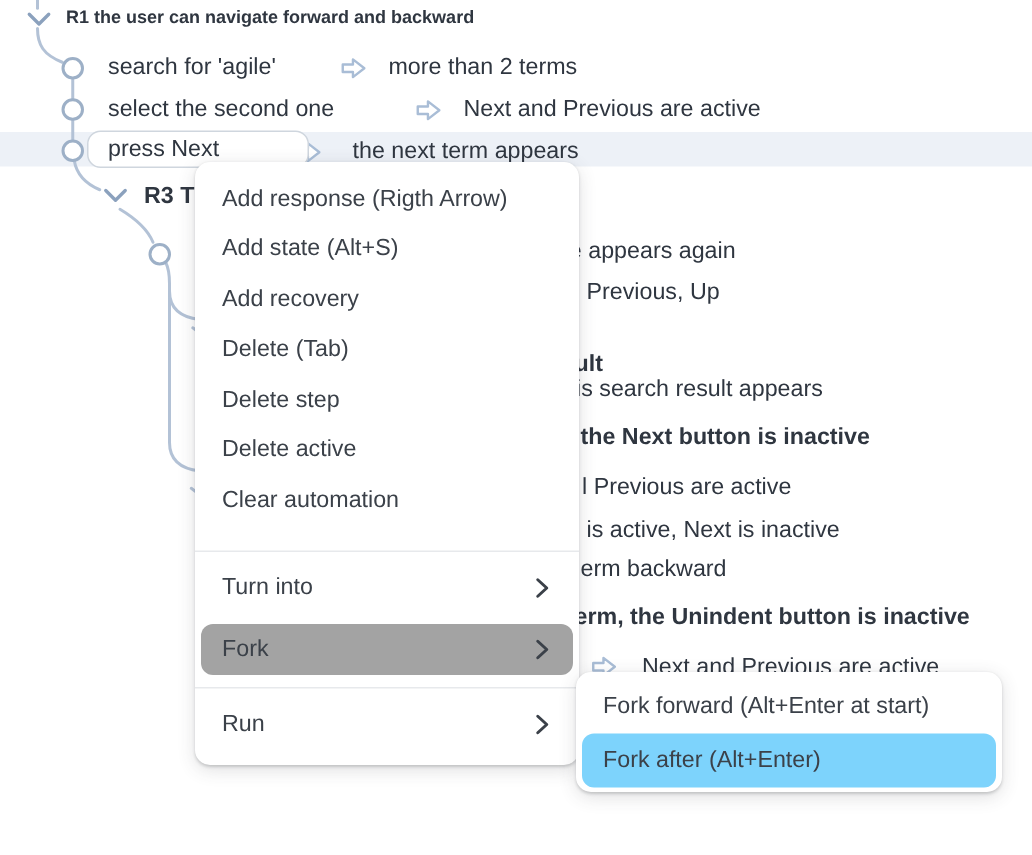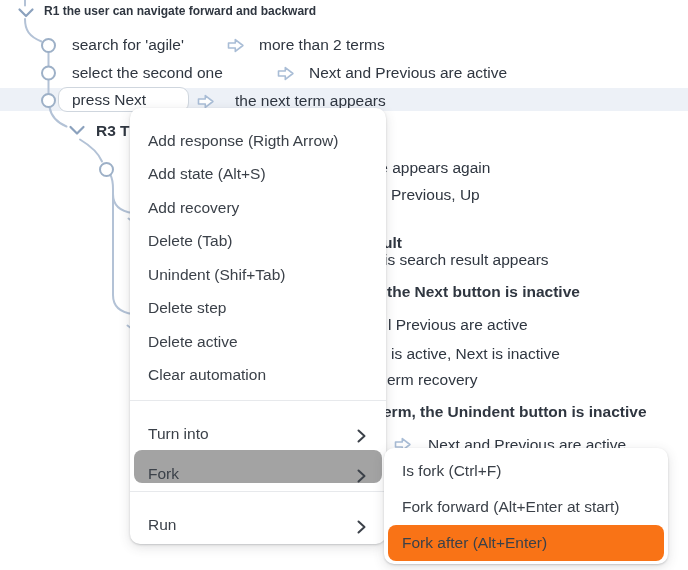--- a/index.html
+++ b/index.html
@@ -18,34 +18,34 @@
   }
   .tree-svg { position: absolute; left: 0; top: 0; z-index: 1; pointer-events: none; }
   .t-text {
     position: absolute; white-space: nowrap; font-size: 15.5px; z-index: 2;
     color: #2f3640;
   }
   .t-bold { font-weight: bold; }
   .t-title { font-size: 12px; font-weight: bold; }
   .arrow-ic { position: absolute; z-index: 2; }
   .step-box {
-    position: absolute; left: 58px; top: 87px; width: 131px; height: 25px;
+    position: absolute; left: 58px; top: 87px; width: 148px; height: 25px;
     background: #ffffff; border: 1.5px solid #cfd6de; border-radius: 9px;
     z-index: 3; display: flex; align-items: center; padding-left: 13px;
     font-size: 15.5px; color: #2f3640; white-space: nowrap;
   }
   
   .menu {
     position: absolute; left: 130px; top: 108px; width: 256px;
     background: #ffffff; border-radius: 10px;
     box-shadow: 0 1px 2px rgba(60,64,67,.22), 0 3px 12px rgba(60,64,67,.16);
     padding: 8px 0 10px; z-index: 10;
   }
   .menu-item {
-    height: 33.5px; display: flex; align-items: flex-end;
+    height: 33.5px; display: flex; align-items: center;
     padding: 0 20px 0 18px; font-size: 15.5px; color: #3b4149;
     white-space: nowrap; cursor: default;
   }
   .menu-item .chev { margin-left: auto; display: flex; align-items: center; }
   .menu-item.hl {
     background: #a3a3a3; border-radius: 8px;
     margin: 7px 4px 0; padding: 0 16px 0 14px;
   }
   .menu-divider  { height: 1px; background: #e7e9ec; margin: 16px 0 8px; }
   .menu-divider2 { height: 1px; background: #e7e9ec; margin: 8px 0; }
@@ -55,21 +55,21 @@
     background: #ffffff; border-radius: 10px;
     box-shadow: 0 1px 2px rgba(60,64,67,.22), 0 3px 12px rgba(60,64,67,.16);
     padding: 5px 0 3px; z-index: 20;
   }
   .sub-item {
     height: 36px; display: flex; align-items: center;
     padding: 0 16px 0 18px; font-size: 15.5px; color: #3b4149;
     white-space: nowrap; cursor: default;
   }
   .sub-item.hl {
-    background: #f97316; border-radius: 8px; margin: 0 4px; padding-left: 14px;
+    background: #7dd3fc; border-radius: 8px; margin: 0 4px; padding-left: 14px;
   }
 </style>
 </head>
 <body>
 
 <div class="row-highlight"></div>
 
 <svg class="tree-svg" width="688" height="570" viewBox="0 0 688 570">
   <g fill="none" stroke="#b3c2d6" stroke-width="2" stroke-linecap="round">
     <path d="M25,0 L25,5.5"></path>
@@ -119,42 +119,39 @@
 
 <div class="t-text t-bold" style="left:96px; top:122px;">R3 T</div>
 
 <div class="t-text" style="left:362px; top:159px;">one appears again</div>
 <div class="t-text" style="left:391px; top:186px;">Previous, Up</div>
 <div class="t-text t-bold" style="left:383px; top:234px;">ult</div>
 <div class="t-text" style="left:384px; top:251px;">is search result appears</div>
 <div class="t-text t-bold" style="left:387px; top:283px;">the Next button is inactive</div>
 <div class="t-text" style="left:388px; top:316px;">l Previous are active</div>
 <div class="t-text" style="left:391px; top:345px;">is active, Next is inactive</div>
-<div class="t-text" style="left:387px; top:371px;">erm recovery</div>
+<div class="t-text" style="left:387px; top:371px;">erm backward</div>
 <div class="t-text t-bold" style="left:383px; top:403px;">erm, the Unindent button is inactive</div>
 <svg class="arrow-ic" style="left:394px; top:437px;" width="18" height="15" viewBox="0 0 18 15">
   <path d="M1.5,5 h6.8 v-3.4 l7.6,5.9 -7.6,5.9 v-3.4 h-6.8 z" fill="#ffffff" stroke="#a9bdd6" stroke-width="1.6" stroke-linejoin="round"></path>
 </svg>
 <div class="t-text" style="left:428px; top:436px;">Next and Previous are active</div>
 
 <div class="menu">
   <div class="menu-item">
       <span>Add response (Rigth Arrow)</span>
     </div>
   <div class="menu-item">
       <span>Add state (Alt+S)</span>
     </div>
   <div class="menu-item">
       <span>Add recovery</span>
     </div>
   <div class="menu-item">
       <span>Delete (Tab)</span>
-    </div>
-  <div class="menu-item">
-      <span>Unindent (Shif+Tab)</span>
     </div>
   <div class="menu-item">
       <span>Delete step</span>
     </div>
   <div class="menu-item">
       <span>Delete active</span>
     </div>
   <div class="menu-item">
       <span>Clear automation</span>
     </div>
@@ -181,21 +178,18 @@
     <span class="chev">
         <svg width="9" height="14" viewBox="0 0 9 14">
           <path d="M1.5,1.5 L7.5,7 L1.5,12.5" fill="none" stroke="#3b4149" stroke-width="2" stroke-linecap="round" stroke-linejoin="round"></path>
         </svg>
       </span>
   </div>
 </div>
 
 <div class="submenu">
   <div class="sub-item">
-      <span>Is fork (Ctrl+F)</span>
-    </div>
-  <div class="sub-item">
       <span>Fork forward (Alt+Enter at start)</span>
     </div>
   <div class="sub-item hl">
       <span>Fork after (Alt+Enter)</span>
     </div>
 </div>
 
 </body></html>

